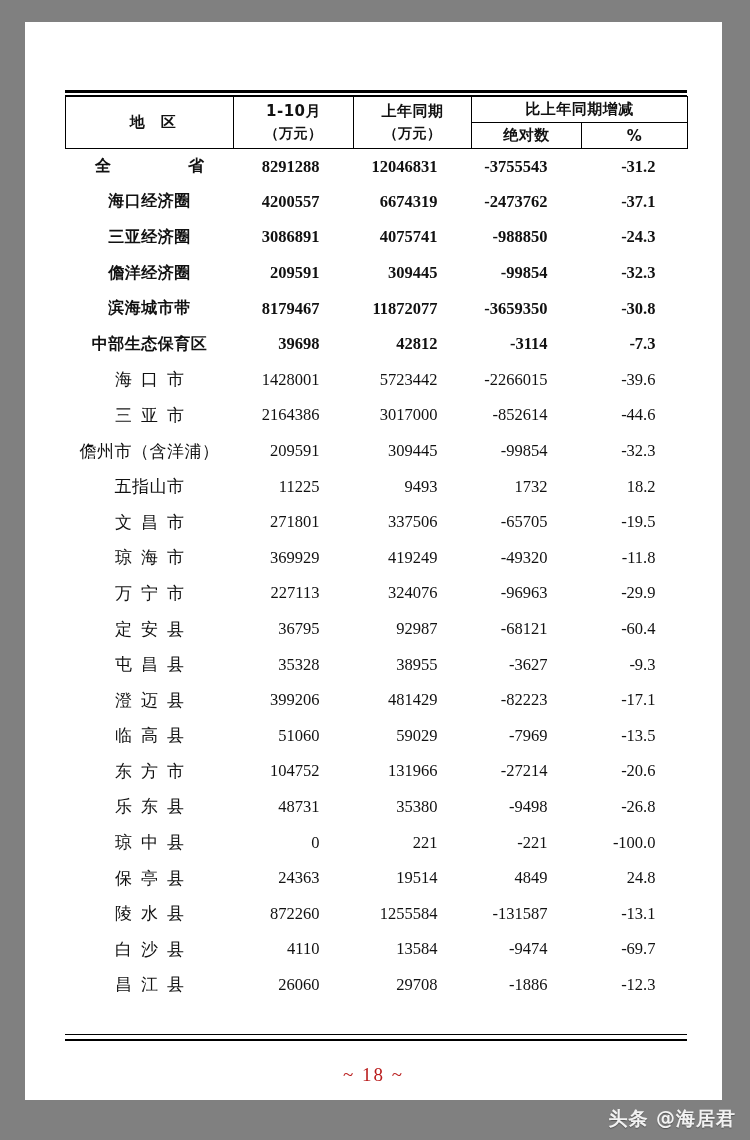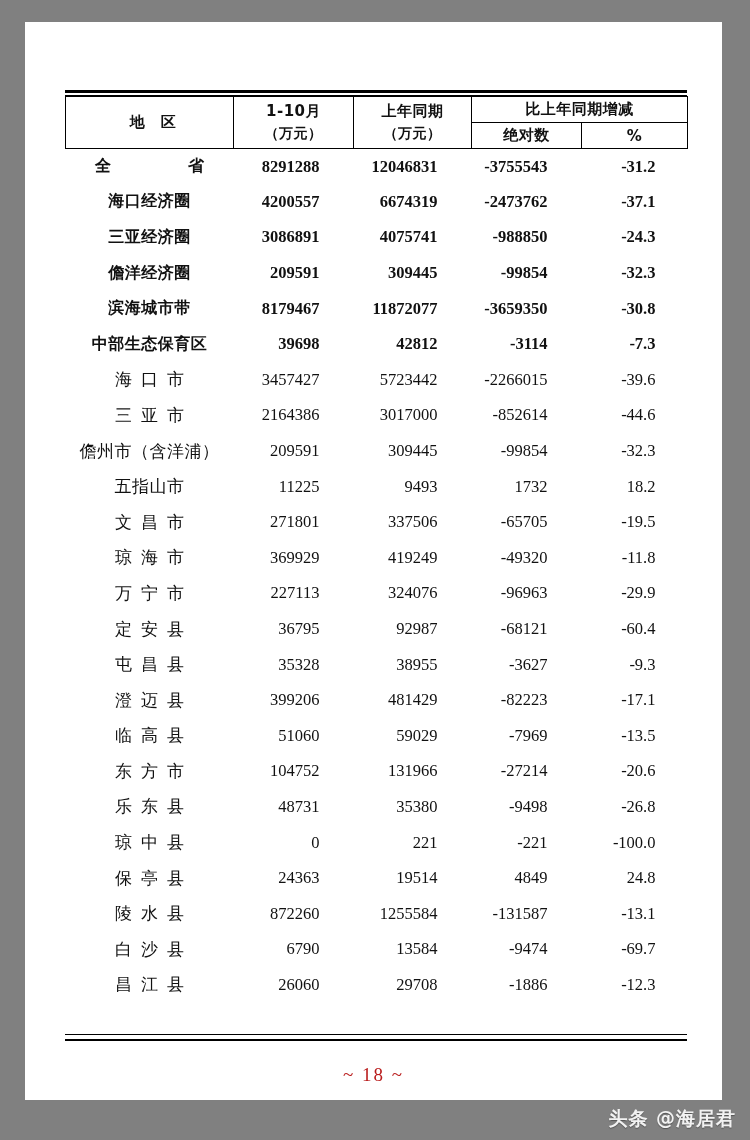--- a/index.html
+++ b/index.html
@@ -261,21 +261,21 @@
         </tr>
         <tr class="agg">
           <td class="region"><span class="sp-none">中部生态保育区</span></td>
           <td class="num">39698</td>
           <td class="num">42812</td>
           <td class="num">-3114</td>
           <td class="num pct">-7.3</td>
         </tr>
         <tr class="detail">
           <td class="region"><span class="sp-med">海口市</span></td>
-          <td class="num">3457427</td>
+          <td class="num">1428001</td>
           <td class="num">5723442</td>
           <td class="num">-2266015</td>
           <td class="num pct">-39.6</td>
         </tr>
         <tr class="detail">
           <td class="region"><span class="sp-med">三亚市</span></td>
           <td class="num">2164386</td>
           <td class="num">3017000</td>
           <td class="num">-852614</td>
           <td class="num pct">-44.6</td>
@@ -373,21 +373,21 @@
         </tr>
         <tr class="detail">
           <td class="region"><span class="sp-med">陵水县</span></td>
           <td class="num">872260</td>
           <td class="num">1255584</td>
           <td class="num">-131587</td>
           <td class="num pct">-13.1</td>
         </tr>
         <tr class="detail">
           <td class="region"><span class="sp-med">白沙县</span></td>
-          <td class="num">6790</td>
+          <td class="num">4110</td>
           <td class="num">13584</td>
           <td class="num">-9474</td>
           <td class="num pct">-69.7</td>
         </tr>
         <tr class="detail">
           <td class="region"><span class="sp-med">昌江县</span></td>
           <td class="num">26060</td>
           <td class="num">29708</td>
           <td class="num">-1886</td>
           <td class="num pct">-12.3</td>

